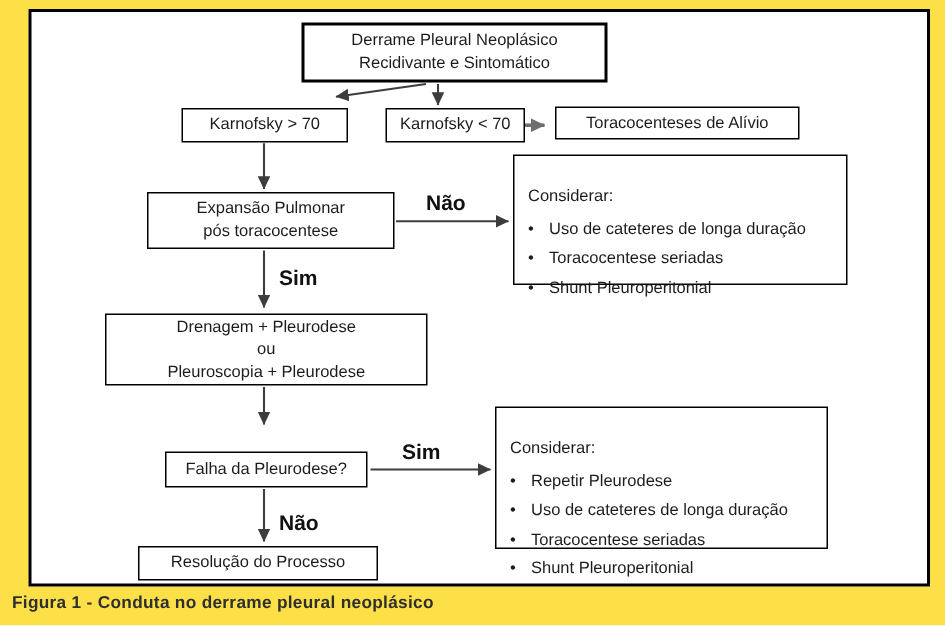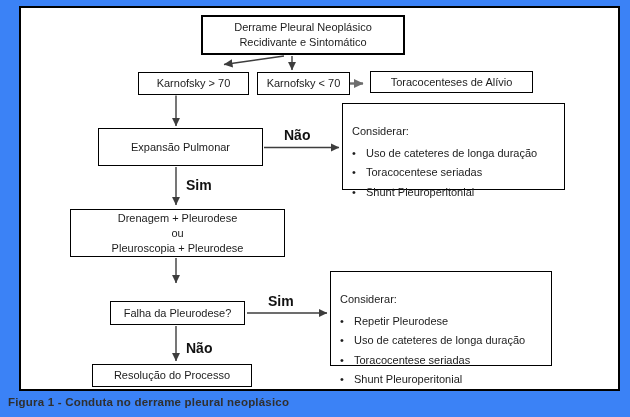--- a/index.html
+++ b/index.html
@@ -1,17 +1,17 @@
 <!DOCTYPE html>
 <html><head>
 <meta charset="utf-8">
 <style>
   html,body { margin:0; padding:0; background:#ffffff; }
   .canvas {
-    position:relative; width:630px; height:417px; background:#3b82f6;
+    position:relative; width:630px; height:417px; background:#fde047;
     font-family:"Liberation Sans", sans-serif; color:#1c1c1c; overflow:hidden;
   }
   .frame {
     position:absolute; left:19px; top:6px; width:601px; height:385px;
     border:2px solid #000; box-sizing:border-box; background:#fff;
   }
   .box {
     position:absolute; border:1.4px solid #000; background:#fff; box-sizing:border-box;
     display:flex; flex-direction:column; justify-content:center; align-items:center;
     text-align:center; font-size:11px; line-height:15px; color:#1c1c1c;
@@ -58,21 +58,21 @@
     <line x1="176" y1="258" x2="176" y2="283" marker-end="url(#ah)"></line>
     <line x1="247" y1="313" x2="327" y2="313" marker-end="url(#ah)"></line>
     <line x1="176" y1="326" x2="176" y2="361" marker-end="url(#ah)"></line>
   </svg>
 
   <div class="box thick" style="left:201px; top:15px; width:204px; height:40px;">
     <div>Derrame Pleural Neoplásico</div>
     <div>Recidivante e Sintomático</div>
   </div>
 
-  <div class="box" style="left:121px; top:72px; width:111px; height:23px;margin-left:17px;">
+  <div class="box" style="left:121px; top:72px; width:111px; height:23px;">
     <div>Karnofsky &gt; 70</div>
   </div>
 
   <div class="box" style="left:242px; top:72px; width:93px; height:23px;margin-left:15px;">
     <div>Karnofsky &lt; 70</div>
   </div>
 
   <div class="box" style="left:370px; top:71px; width:163px; height:22px;">
     <div>Toracocenteses de Alívio</div>
   </div>
@@ -88,20 +88,21 @@
       <span>Toracocentese seriadas</span>
     </div>
     <div class="c-item">
       <span class="bullet">•</span>
       <span>Shunt Pleuroperitonial</span>
     </div>
   </div>
 
   <div class="box" style="left:98px; top:128px; width:165px; height:38px;">
     <div>Expansão Pulmonar</div>
+    <div>pós toracocentese</div>
   </div>
 
   <div class="box" style="left:70px; top:209px; width:215px; height:48px;">
     <div>Drenagem + Pleurodese</div>
     <div>ou</div>
     <div>Pleuroscopia + Pleurodese</div>
   </div>
 
   <div class="box" style="left:110px; top:301px; width:135px; height:24px;">
     <div>Falha da Pleurodese?</div>

